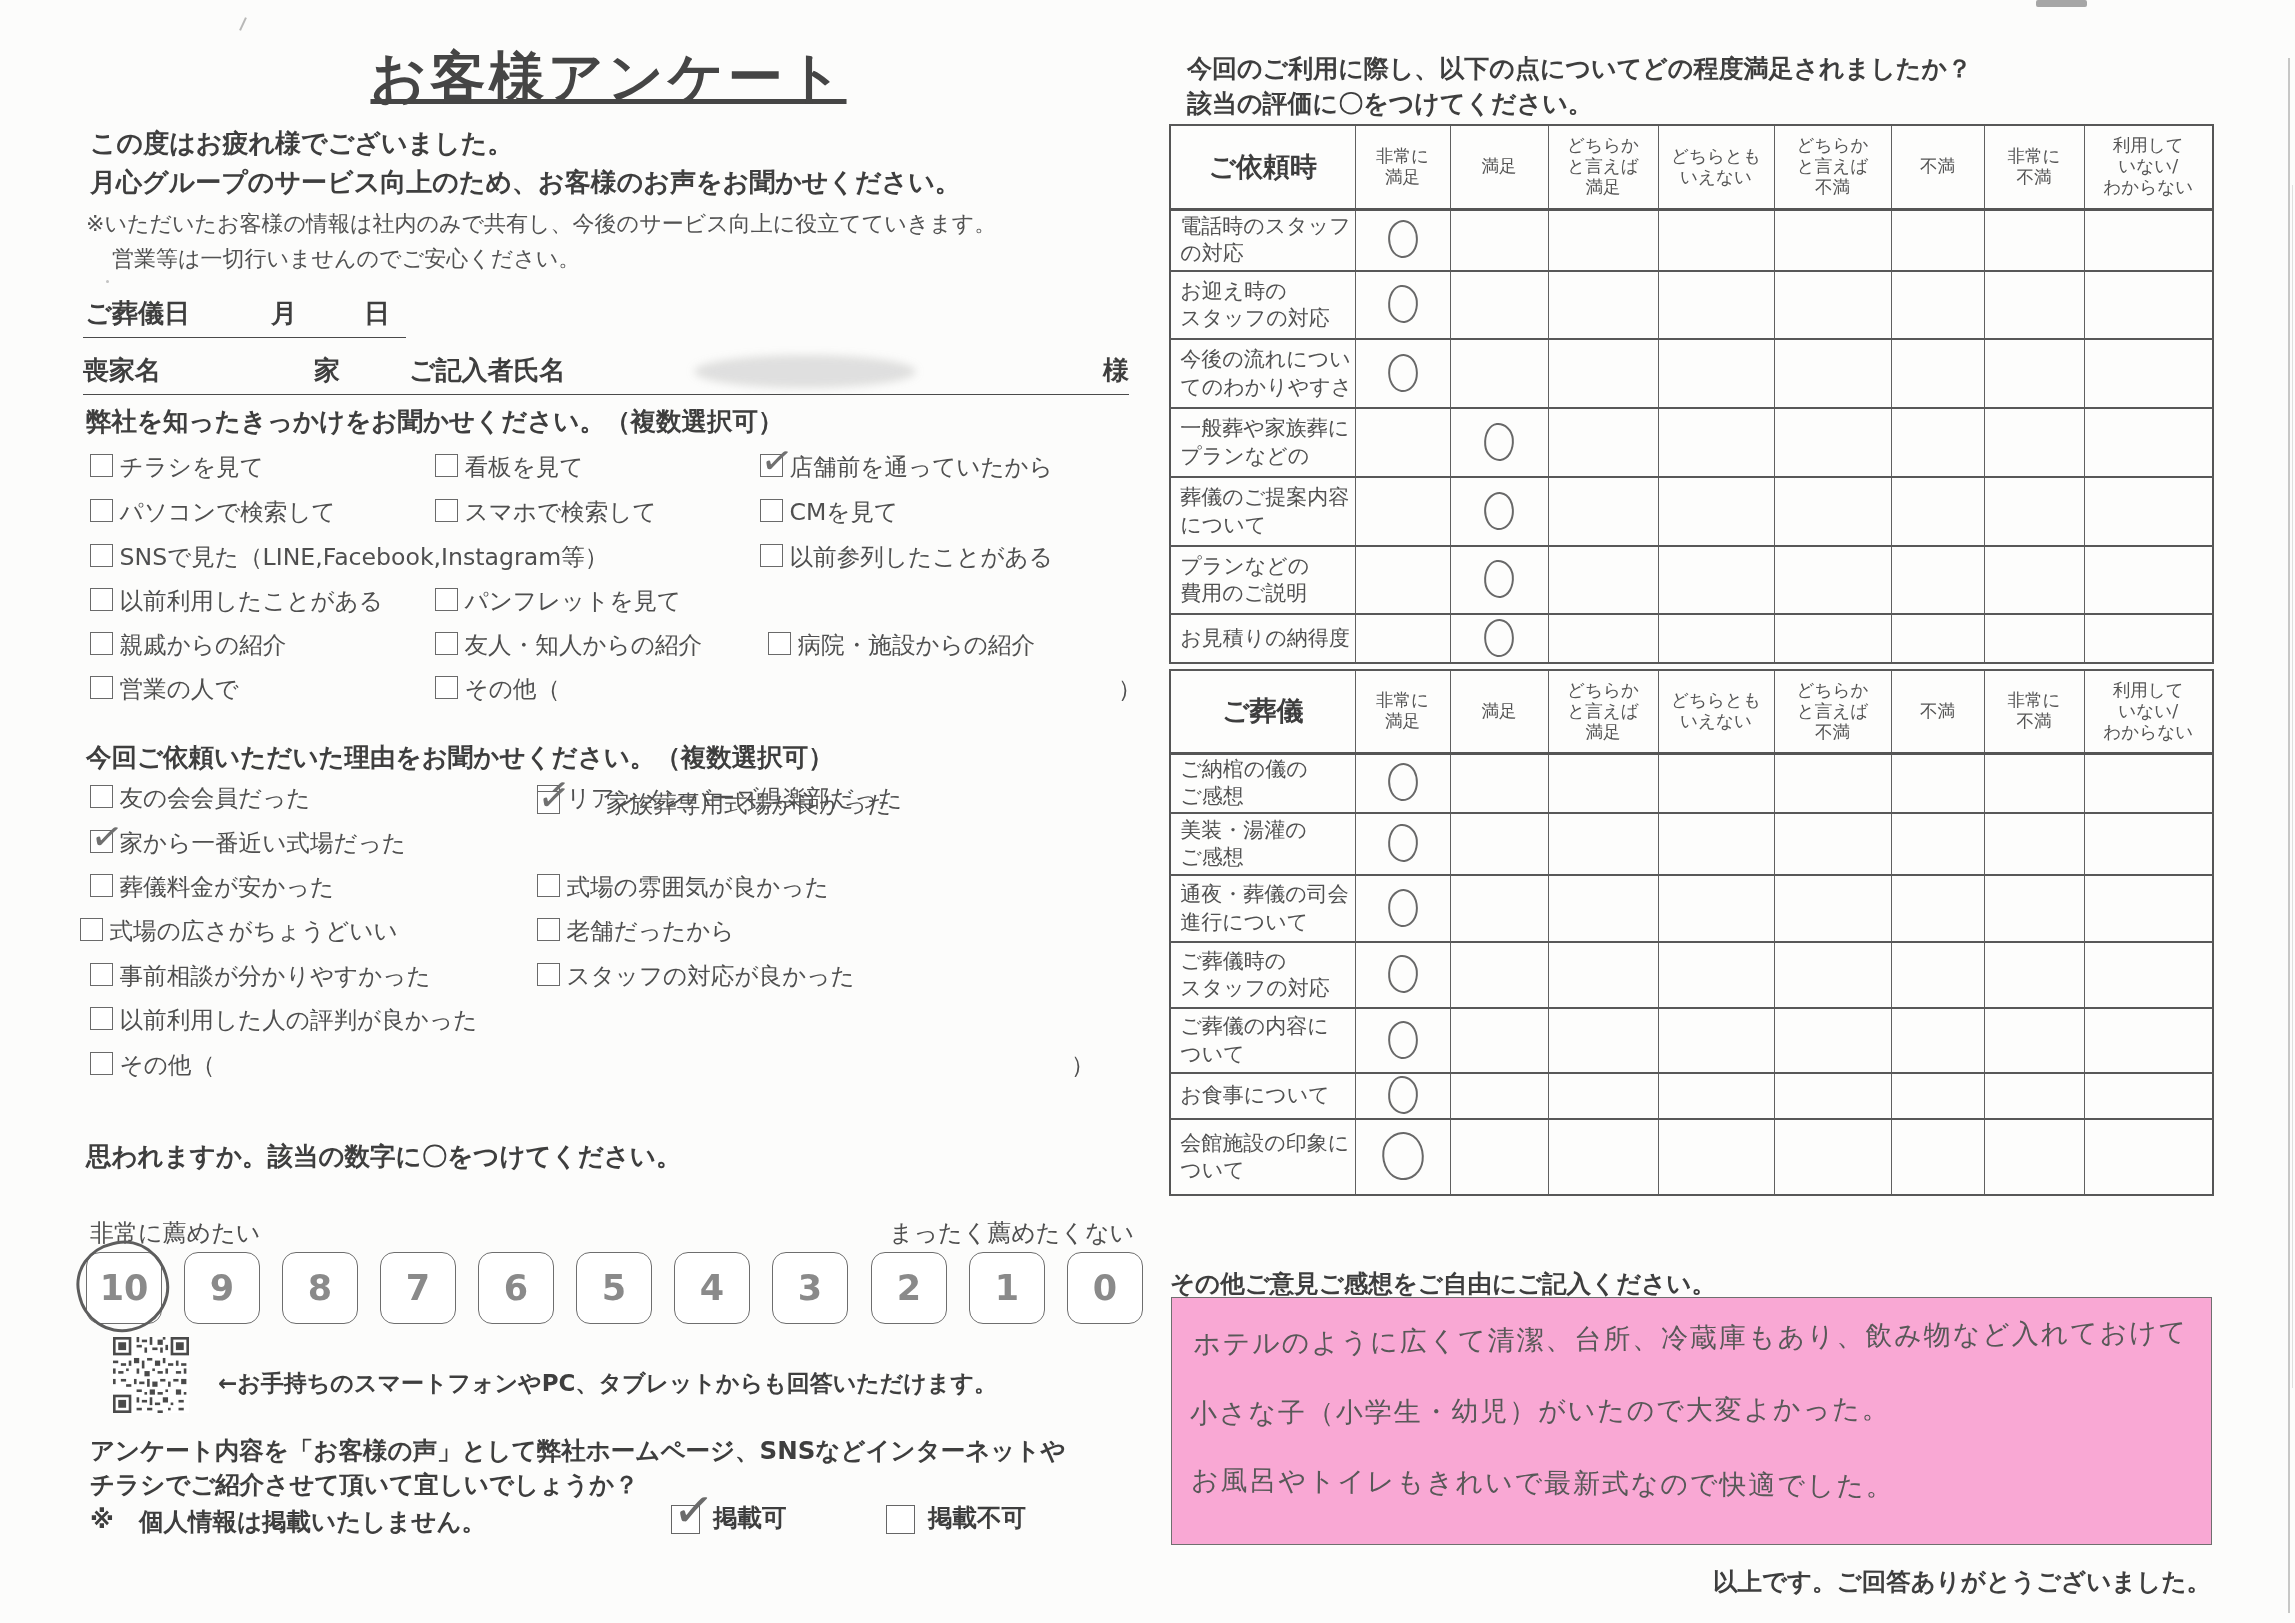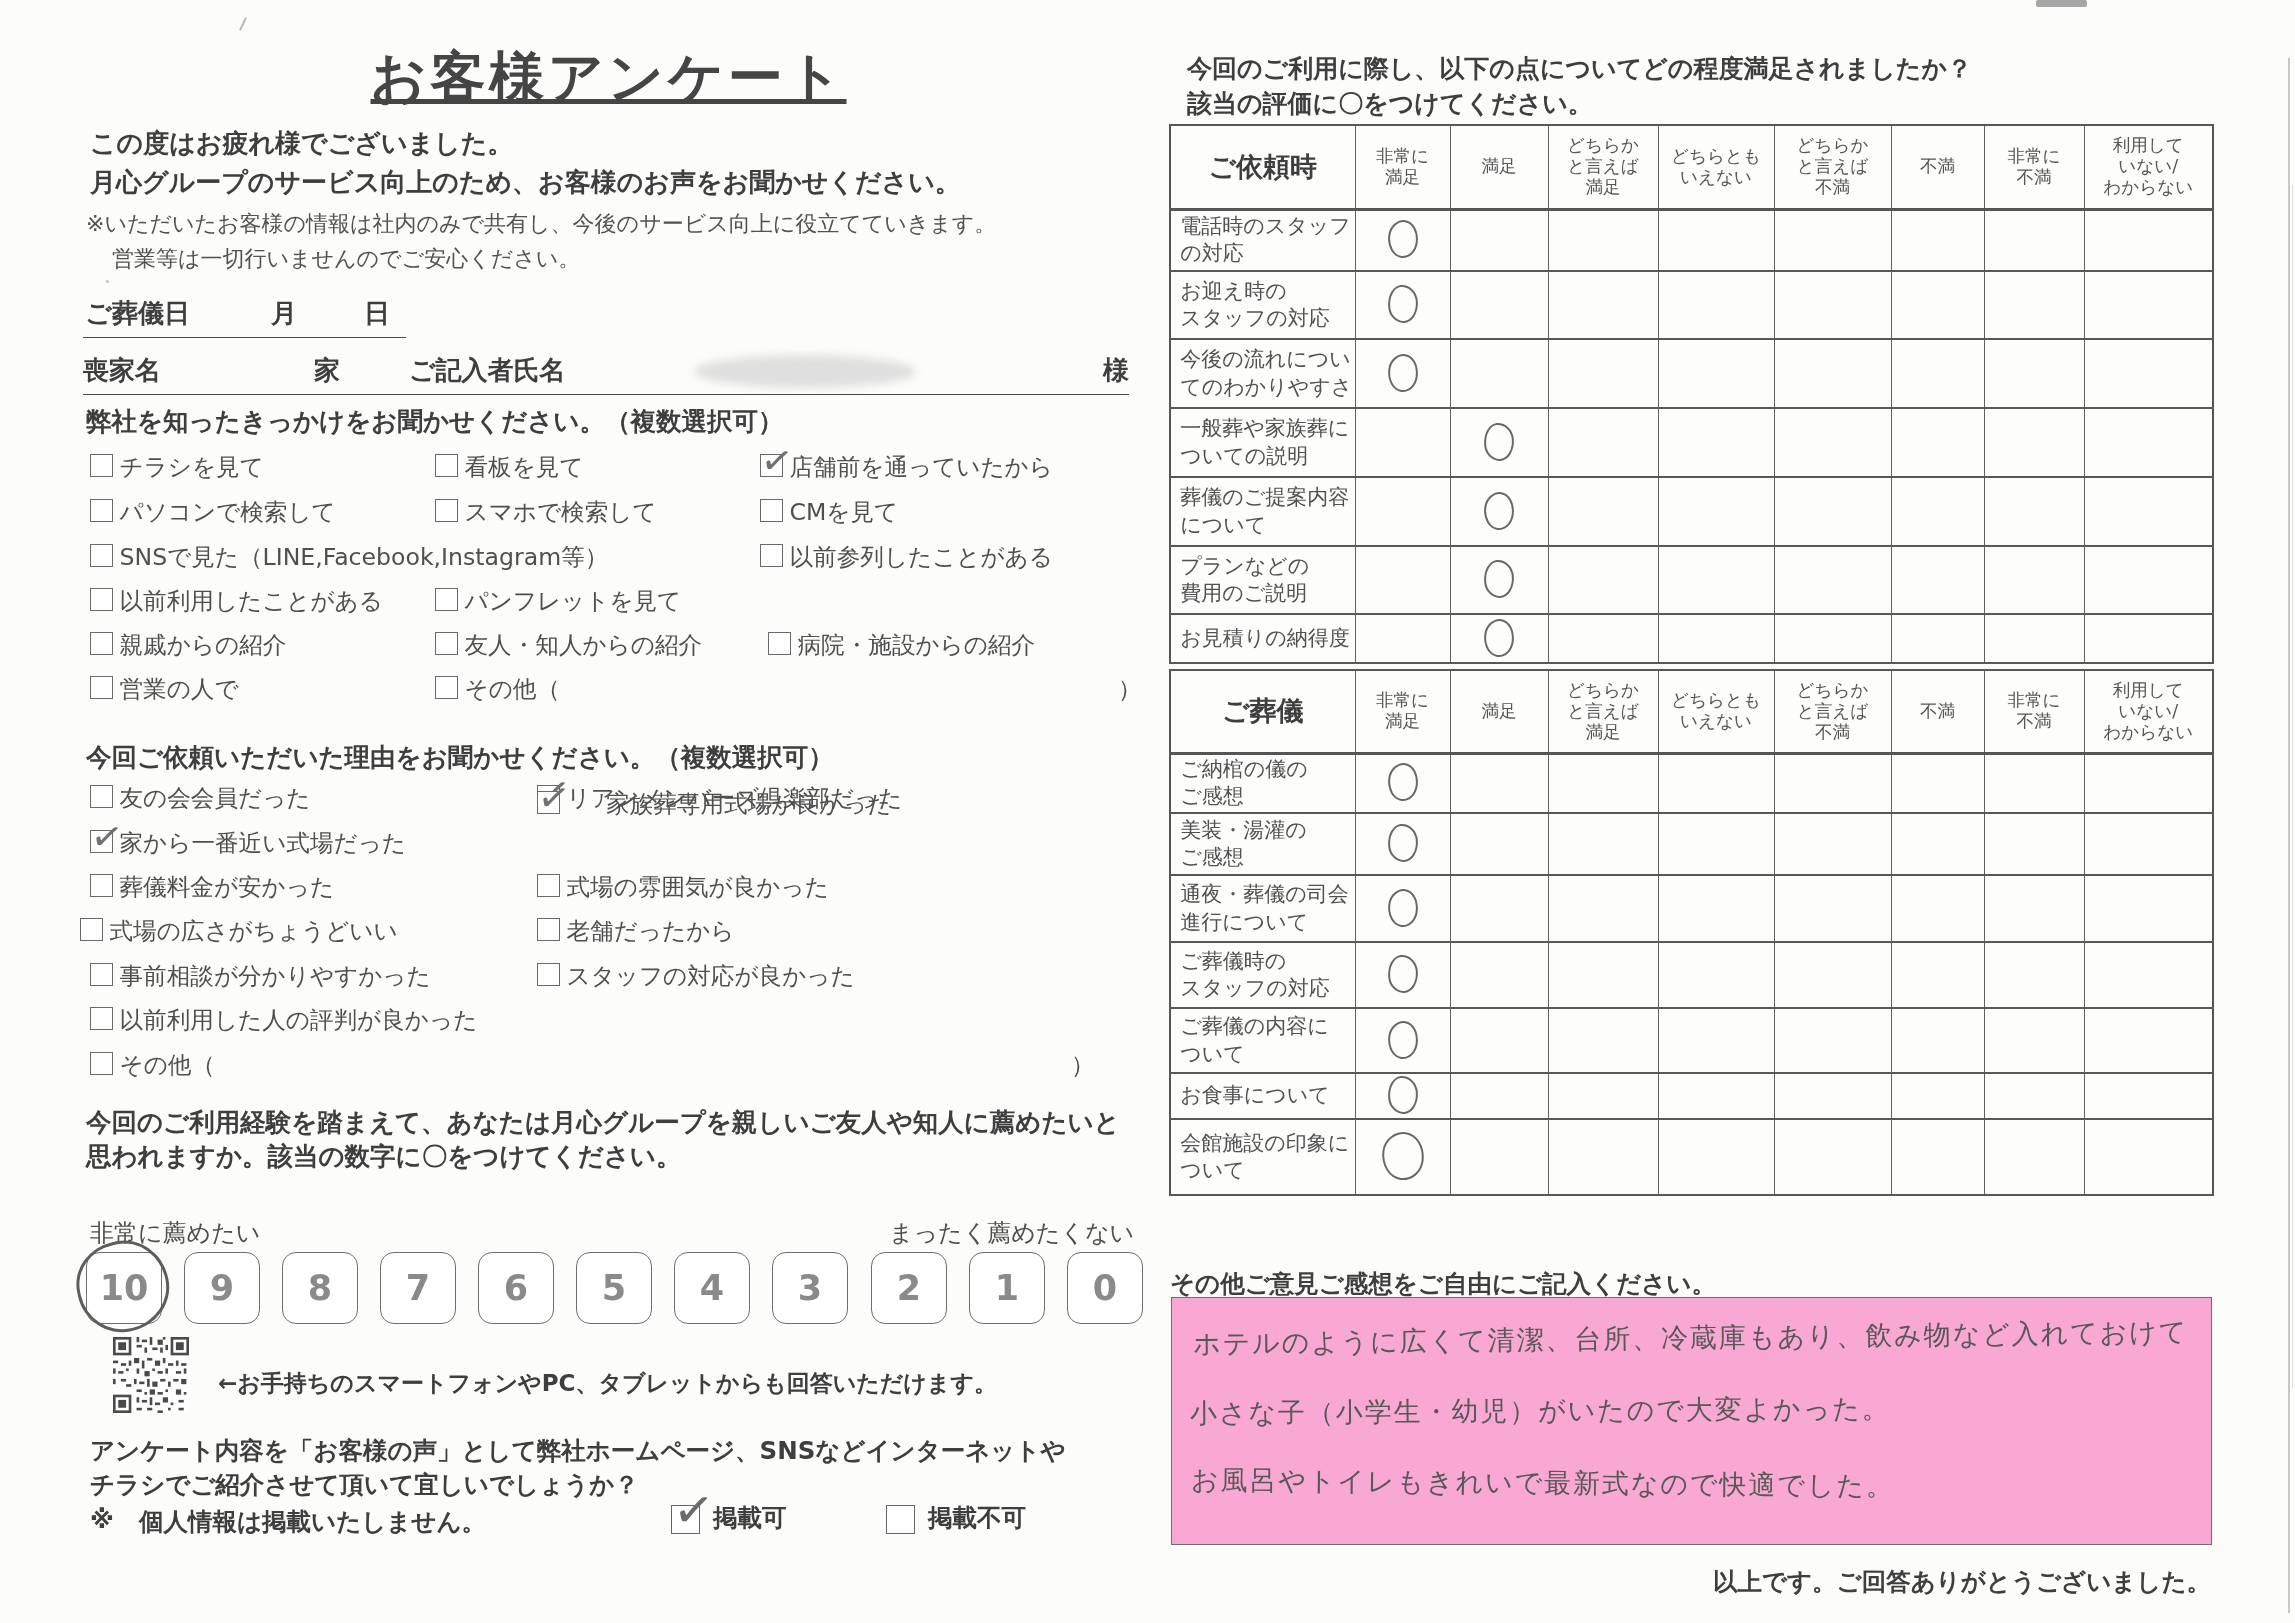--- a/index.html
+++ b/index.html
@@ -188,21 +188,20 @@
   <div class="abs opt" style="left:90px;top:1004px;">
       <span class="cb"></span>
       <span>以前利用した人の評判が良かった</span>
     </div>
   <div class="abs opt" style="left:90px;top:1049px;">
       <span class="cb"></span>
       <span>その他（</span>
     </div>
   <div class="abs" style="left:1071px;top:1049px;font-size:23.6px;color:#4f4f4f;">）</div>
 
-  <div class="abs h2 b" style="left:86px;top:1105px;">今回のご利用経験を踏まえて、あなたは月心グループを親しいご友人や知人に薦めたいと</div>
   <div class="abs h2 b" style="left:86px;top:1139px;">思われますか。該当の数字に〇をつけてください。</div>
   <div class="abs" style="left:90px;top:1217px;font-size:24px;color:#4f4f4f;">非常に薦めたい</div>
   <div class="abs" style="left:833px;top:1217px;width:301px;text-align:right;font-size:24px;color:#4f4f4f;">まったく薦めたくない</div>
 
   <div class="nps-box abs circled" style="left:86px;top:1252px;">10</div>
   <div class="nps-box abs" style="left:184px;top:1252px;">9</div>
   <div class="nps-box abs" style="left:282px;top:1252px;">8</div>
   <div class="nps-box abs" style="left:380px;top:1252px;">7</div>
   <div class="nps-box abs" style="left:478px;top:1252px;">6</div>
   <div class="nps-box abs" style="left:576px;top:1252px;">5</div>
@@ -367,21 +366,21 @@
           <td></td>
           <td></td>
           <td></td>
           <td></td>
           <td></td>
           <td></td>
           <td></td>
         </tr>
     <tr style="height:69px;">
           <td class="lbl">一般葬や家族葬に
-ついての説明</td>
+プランなどの</td>
           <td></td>
           <td><span class="hand-circle"></span></td>
           <td></td>
           <td></td>
           <td></td>
           <td></td>
           <td></td>
           <td></td>
         </tr>
     <tr style="height:69px;">

